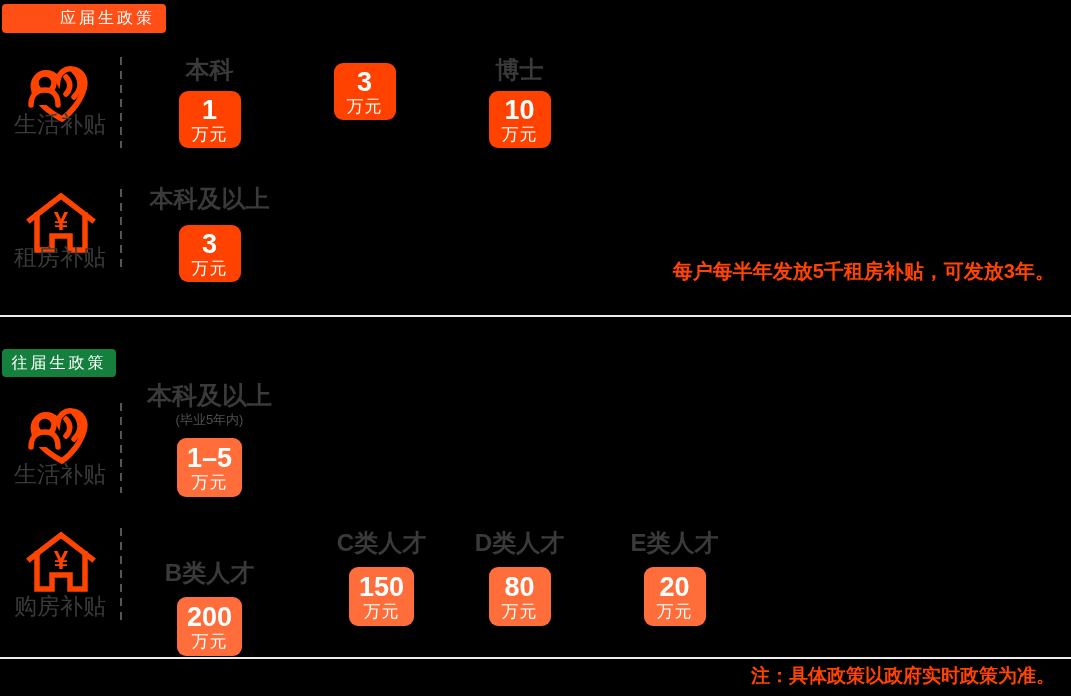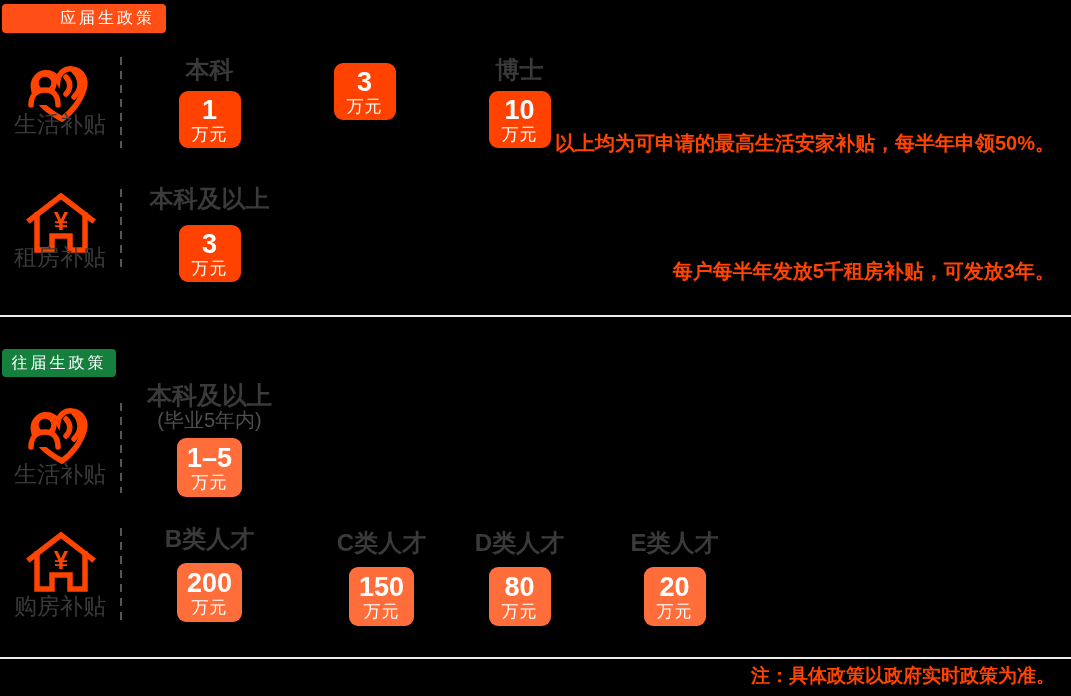--- a/index.html
+++ b/index.html
@@ -20,21 +20,21 @@
     font-size:23px; line-height:28px; color:#3a3a3a;
   }
 
   .vdash {
     position:absolute; left:120px; width:2px;
     background:repeating-linear-gradient(to bottom,#555 0 8px,transparent 8px 14px);
   }
 
   .col { position:absolute; width:155px; text-align:center; }
   .col-heading { font-size:24px; line-height:28px; font-weight:bold; color:#3a3a3a; }
-  .col-sub { font-size:20px; line-height:22px; color:#4f4f4f; }
+  .col-sub { font-size:13px; line-height:22px; color:#4f4f4f; }
 
   .value-card {
     display:inline-flex; flex-direction:column; align-items:center; justify-content:center;
     min-width:62px; padding:2px 10px; box-sizing:border-box;
     border-radius:9px; color:#ffffff;
   }
   .s1 .value-card, .value-card.c1 { background:#ff4200; height:57px; }
   .value-card.c2 { background:#ff6e3a; height:59px; }
   .value-card .v { font-size:27px; font-weight:bold; line-height:29px; }
   .value-card .u { font-size:17px; line-height:19px; letter-spacing:1px; }
@@ -81,21 +81,20 @@
     </div>
   </div>
   <div class="col s1" style="left:442px;top:56px;">
     <div class="col-heading">博士</div>
     <div class="value-card c1" style="margin-top:7px;">
       <span class="v">10</span>
       <span class="u">万元</span>
     </div>
   </div>
 
-  <div class="note" style="top:131px;">以上均为可申请的最高生活安家补贴，每半年申领50%。</div>
 
   <div class="side-icon" style="top:188px;">
     <svg width="74" height="66" viewBox="0 0 74 66">
       <g fill="none" stroke="#ff4400" stroke-width="5.5" stroke-linecap="square">
         <path d="M6 32 L37 8 L68 32"></path>
         <path d="M13 27 V62 H28 V48 H46 V62 H61 V27"></path>
       </g>
       <text x="37" y="42" text-anchor="middle" font-size="26" font-weight="bold" fill="#ff4400">¥</text>
     </svg>
   </div>
@@ -144,21 +143,21 @@
       <g fill="none" stroke="#ff4400" stroke-width="5.5" stroke-linecap="square">
         <path d="M6 32 L37 8 L68 32"></path>
         <path d="M13 27 V62 H28 V48 H46 V62 H61 V27"></path>
       </g>
       <text x="37" y="42" text-anchor="middle" font-size="26" font-weight="bold" fill="#ff4400">¥</text>
     </svg>
   </div>
   <div class="side-label" style="top:592px;">购房补贴</div>
   <div class="vdash" style="top:528px;height:97px;"></div>
 
-  <div class="col" style="left:132px;top:525px;">
+  <div class="col" style="left:132px;top:559px;">
     <div class="col-heading">B类人才</div>
     <div class="value-card c2" style="margin-top:10px;">
       <span class="v">200</span>
       <span class="u">万元</span>
     </div>
   </div>
   <div class="col" style="left:304px;top:529px;">
     <div class="col-heading">C类人才</div>
     <div class="value-card c2" style="margin-top:10px;align-items:center;">
       <span class="v">150</span>

